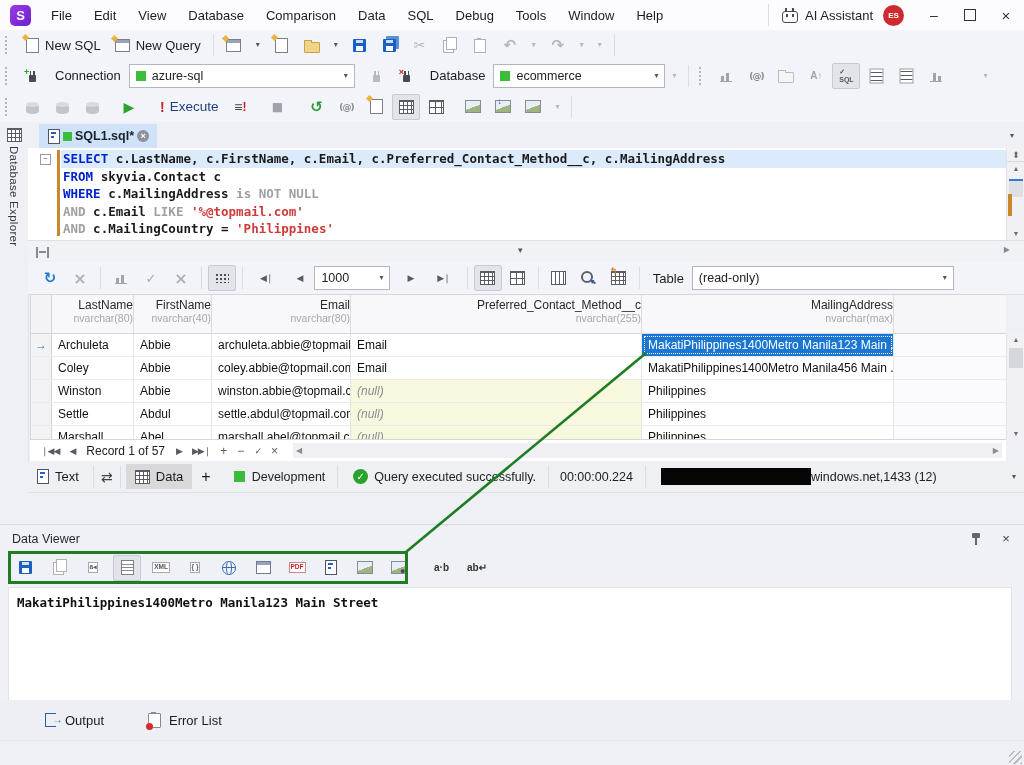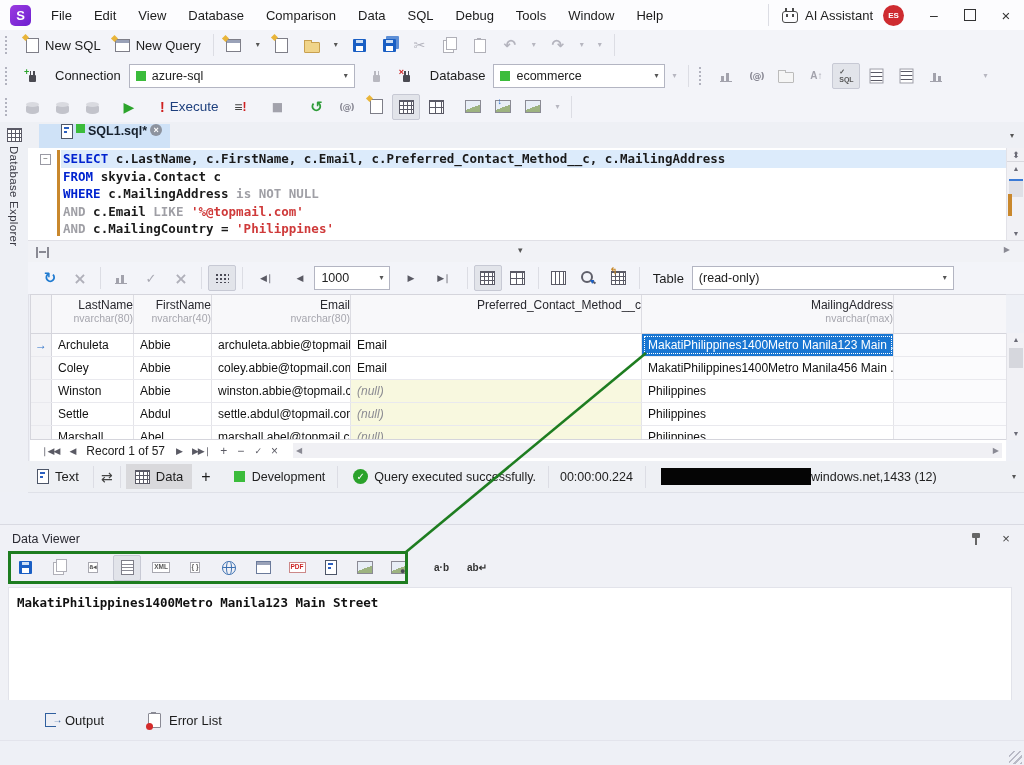--- a/index.html
+++ b/index.html
@@ -108,21 +108,21 @@
   .bdg.red{color:#c22;border-color:#c88;}
   .greensq{width:10px;height:10px;background:#3bbc3b;flex:none;}
   .combo{display:flex;align-items:center;gap:6px;background:#fff;border:1px solid #b3b5c2;height:22px;padding:0 6px;font-size:12.5px;flex:none;}
   .combo .caret{margin-left:auto;}
   
   #side-strip{left:0;top:122px;width:28px;height:370px;background:#eef0f5;border-right:1px solid #e0e1e8;}
   #side-strip .sh-grid{margin:6px auto 4px auto;display:block;}
   #strip-label{writing-mode:vertical-rl;font-size:11.5px;color:#3a3a44;margin-left:8px;letter-spacing:0.3px;}
   
   #tabrow{left:28px;top:122px;width:996px;height:26px;background:#eef0f5;display:flex;align-items:flex-end;}
-  #sqltab{display:flex;align-items:flex-start;gap:3px;height:24px;background:#cfe2f7;padding:0 8px 0 22px;margin-left:11px;font-size:12.5px;font-weight:bold;color:#16202c;}
+  #sqltab{display:flex;align-items:center;gap:3px;height:24px;background:#cfe2f7;padding:0 8px 0 9px;margin-left:11px;font-size:12.5px;font-weight:bold;color:#16202c;}
   #tab-close{width:12px;height:12px;border-radius:50%;background:#8d939e;color:#fff;font-size:9px;display:flex;align-items:center;justify-content:center;line-height:1;}
   #tabrow-dd{margin-left:auto;margin-right:10px;margin-bottom:8px;}
   
   #editor{left:28px;top:148px;width:978px;height:92px;background:#fff;overflow:hidden;}
   #fold{position:absolute;left:12px;top:6px;width:9px;height:9px;border:1px solid #9a9aa4;background:#fff;font-size:8px;line-height:7px;text-align:center;color:#555;}
   #changebar{position:absolute;left:29px;top:2px;width:3px;height:86px;background:#c9882d;}
   #code{position:absolute;left:35px;top:2px;right:20px;font-family:"DejaVu Sans Mono","Liberation Mono",monospace;font-size:12.5px;font-weight:bold;line-height:17.5px;white-space:pre;}
   .cl{height:17.5px;}
   .cl.cur{background:#dcebfb;margin-left:-2px;padding-left:2px;margin-right:-300px;}
   .t-kw{color:#0023cf;}
@@ -590,20 +590,21 @@
         <div class="gcol" style="width: 78px;">
           <div class="gname">FirstName</div>
           <div class="gtype">nvarchar(40)</div>
         </div>
         <div class="gcol" style="width: 139px;">
           <div class="gname">Email</div>
           <div class="gtype">nvarchar(80)</div>
         </div>
         <div class="gcol" style="width: 291px;">
           <div class="gname">Preferred_Contact_Method__c</div>
+          <div class="gtype">nvarchar(255)</div>
         </div>
         <div class="gcol" style="width: 252px;">
           <div class="gname">MailingAddress</div>
           <div class="gtype">nvarchar(max)</div>
         </div>
         <div class="gfillh"></div>
       </div>
     <div id="grid-rows">
         <div class="grow">
           <div class="gsel">

